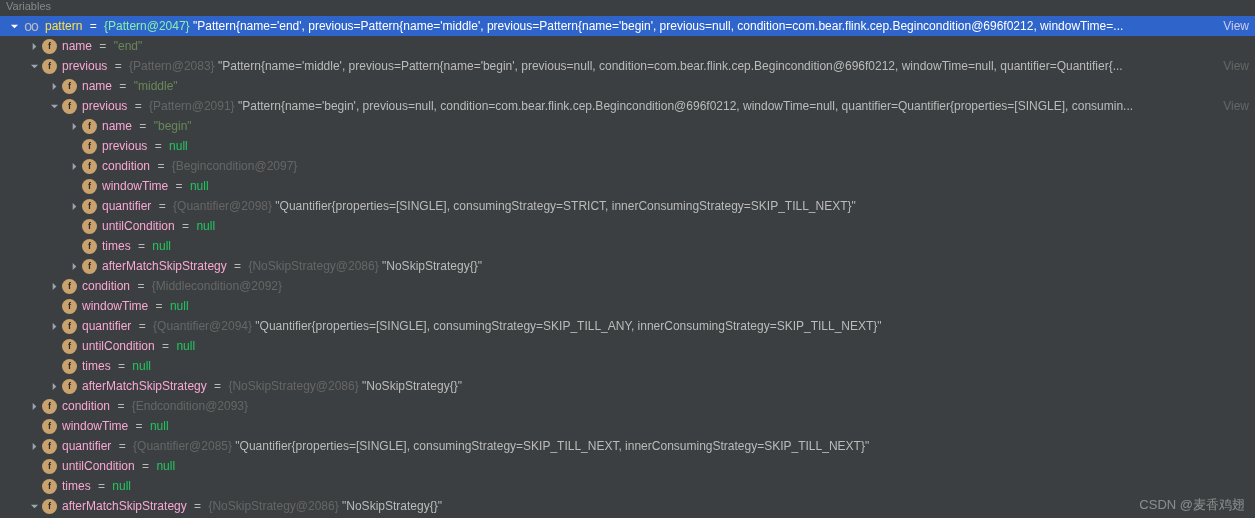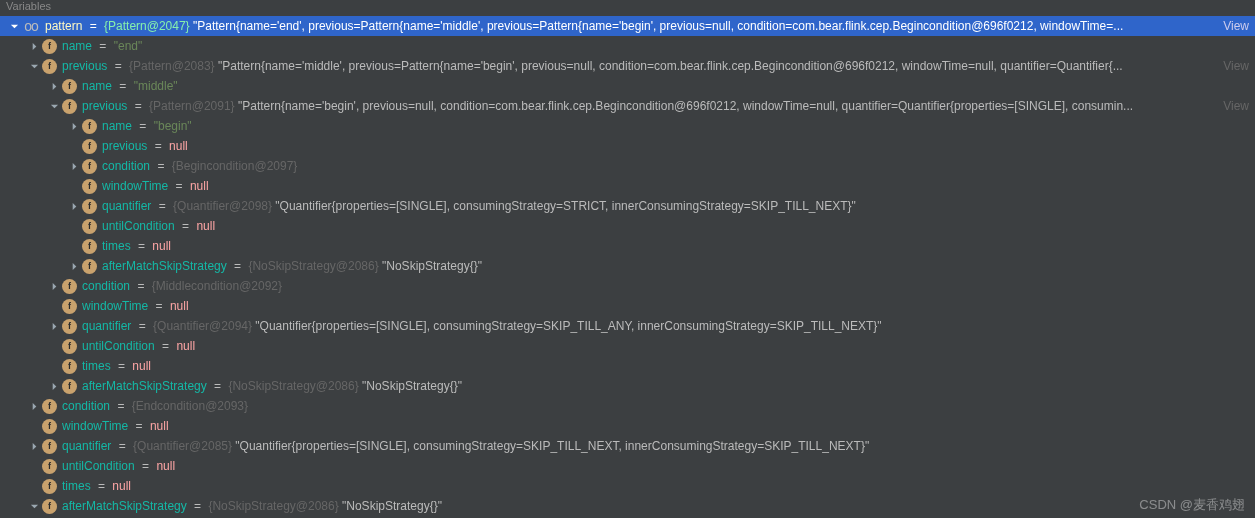--- a/index.html
+++ b/index.html
@@ -61,30 +61,30 @@
   }
   .ic-oo {
     background: none;
     color: #bbb;
     font-size: 14px;
     font-weight: normal;
     width: 18px;
     letter-spacing: -1px;
   }
   .ic-f { background: #c9a26d; }
-  .varname { color: #14b8a6; }
-  .row.sel .varname { color: #fef9c3; }
+  .varname { color: #f9a8d4; }
+  .row.sel .varname { color: #fde047; }
   .eq { color: #bbbbbb; margin: 0 4px; }
   .row.sel .eq { color: #fff; }
   .obj { color: #666; }
   .row.sel .obj { color: #86efac; }
   .str { color: #bbbbbb; }
   .row.sel .str { color: #fff; }
   .greenstr { color: #6a8759; }
-  .nullv { color: #fca5a5; text-align: center; }
+  .nullv { color: #22c55e; text-align: center; }
   .pad { display: inline-block; flex-shrink: 0; }
   .content { overflow: hidden; text-overflow: ellipsis; flex: 1; }
   .view-link {
     color: #666;
     margin-left: 16px;
     margin-right: 6px;
     flex-shrink: 0;
   }
   .row.sel .view-link { color: #cce; }
   .watermark {

